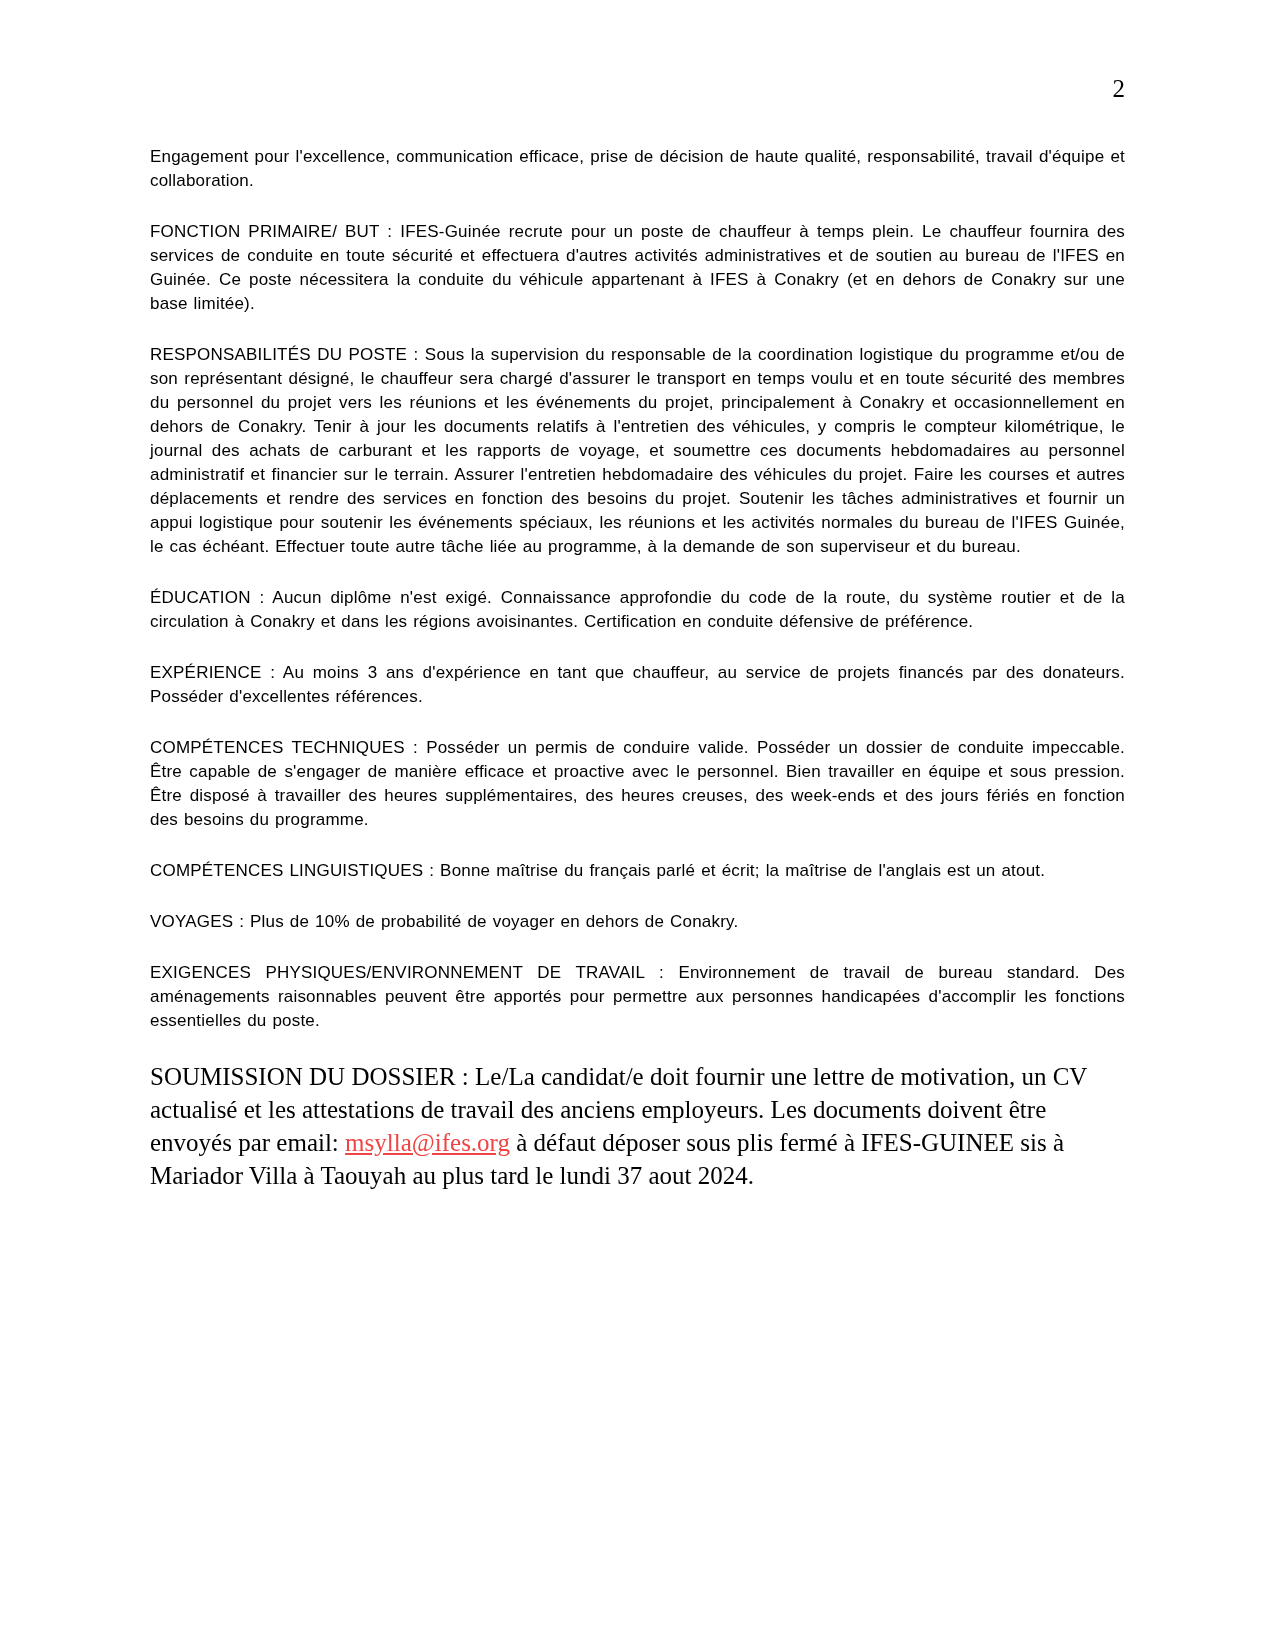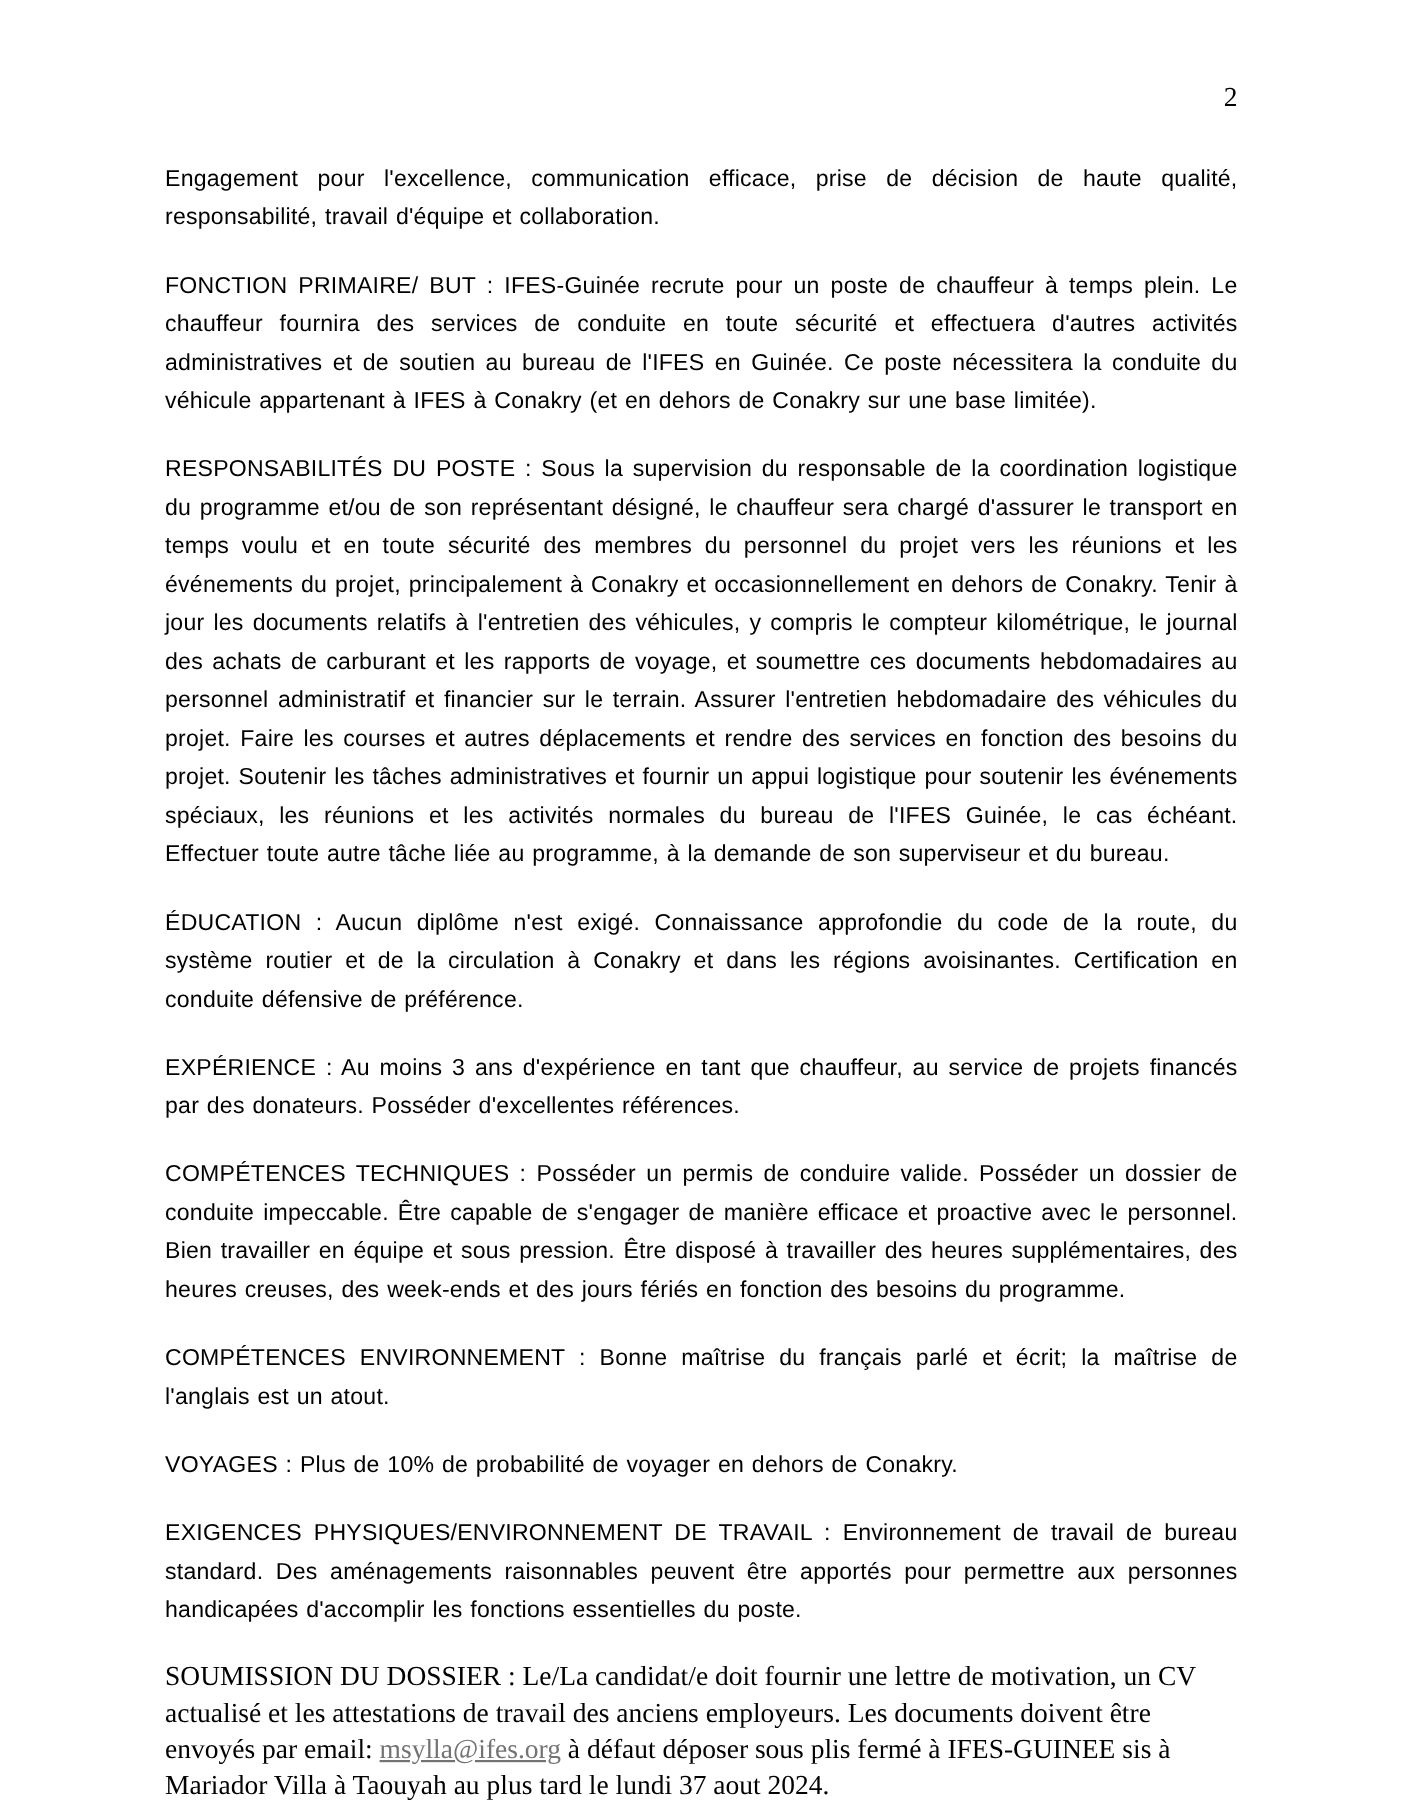--- a/index.html
+++ b/index.html
@@ -22,22 +22,22 @@
     text-align: right;
     font-family: "Liberation Serif", serif;
     font-size: 25px;
     line-height: 28px;
     margin-bottom: 42px;
   }
   .content {
     width: 975px;
   }
   .para {
-    font-size: 21px;
-    line-height: 35px;
+    font-size: 17px;
+    line-height: 24px;
     text-align: justify;
     margin: 0 0 27px 0;
     letter-spacing: 0.2px;
     word-spacing: 1px;
   }
   .para strong {
     font-weight: 400;
   }
   .submission {
     font-family: "Liberation Serif", serif;
@@ -45,42 +45,42 @@
     line-height: 33px;
     text-align: left;
     margin: 5px 0 0 0;
     letter-spacing: 0;
     word-spacing: 0;
   }
   .submission strong {
     font-weight: 400;
   }
   .email {
-    color: #737373;
+    color: #ef4444;
     text-decoration: underline;
     cursor: pointer;
   }
 </style>
 </head>
 <body>
 
 <div class="page">
 
   <div class="page-header">2</div>
 
   <div class="content">
 
     <div>
         <p class="para"><span>Engagement pour l'excellence, communication efficace, prise de décision de haute qualité, responsabilité, travail d'équipe et collaboration.</span></p>
         <p class="para"><strong>FONCTION PRIMAIRE/ BUT :</strong> <span>IFES-Guinée recrute pour un poste de chauffeur à temps plein.  Le chauffeur fournira des services de conduite en toute sécurité et effectuera d'autres activités administratives et de soutien au bureau de l'IFES en Guinée.  Ce poste nécessitera la conduite du véhicule appartenant à IFES à Conakry (et en dehors de Conakry sur une base limitée).</span></p>
         <p class="para"><strong>RESPONSABILITÉS DU POSTE :</strong> <span>Sous la supervision du responsable de la coordination logistique du programme et/ou de son représentant désigné, le chauffeur sera chargé d'assurer le transport en temps voulu et en toute sécurité des membres du personnel du projet vers les réunions et les événements du projet, principalement à Conakry et occasionnellement en dehors de Conakry. Tenir à jour les documents relatifs à l'entretien des véhicules, y compris le compteur kilométrique, le journal des achats de carburant et les rapports de voyage, et soumettre ces documents hebdomadaires au personnel administratif et financier sur le terrain.  Assurer l'entretien hebdomadaire des véhicules du projet. Faire les courses et autres déplacements et rendre des services en fonction des besoins du projet. Soutenir les tâches administratives et fournir un appui logistique pour soutenir les événements spéciaux, les réunions et les activités normales du bureau de l'IFES Guinée, le cas échéant. Effectuer toute autre tâche liée au programme, à la demande de son superviseur et du bureau.</span></p>
         <p class="para"><strong>ÉDUCATION :</strong> <span>Aucun diplôme n'est exigé. Connaissance approfondie du code de la route, du système routier et de la circulation à Conakry et dans les régions avoisinantes. Certification en conduite défensive de préférence.</span></p>
         <p class="para"><strong>EXPÉRIENCE :</strong> <span>Au moins 3 ans d'expérience en tant que chauffeur, au service de projets financés par des donateurs. Posséder d'excellentes références.</span></p>
         <p class="para"><strong>COMPÉTENCES TECHNIQUES :</strong> <span>Posséder un permis de conduire valide. Posséder un dossier de conduite impeccable. Être capable de s'engager de manière efficace et proactive avec le personnel. Bien travailler en équipe et sous pression. Être disposé à travailler des heures supplémentaires, des heures creuses, des week-ends et des jours fériés en fonction des besoins du programme.</span></p>
-        <p class="para"><strong>COMPÉTENCES ENVIRONNEMENT :</strong> <span>Bonne maîtrise du français parlé et écrit; la maîtrise de l'anglais est un atout.</span></p>
+        <p class="para"><strong>COMPÉTENCES LINGUISTIQUES :</strong> <span>Bonne maîtrise du français parlé et écrit; la maîtrise de l'anglais est un atout.</span></p>
         <p class="para"><strong>VOYAGES :</strong> <span>Plus de 10% de probabilité de voyager en dehors de Conakry.</span></p>
         <p class="para"><strong>EXIGENCES PHYSIQUES/ENVIRONNEMENT DE TRAVAIL :</strong> <span>Environnement de travail de bureau standard.  Des aménagements raisonnables peuvent être apportés pour permettre aux personnes handicapées d'accomplir les fonctions essentielles du poste.</span></p>
       </div>
 
     <p class="submission">
       <strong>SOUMISSION DU DOSSIER :</strong>
       <span>Le/La candidat/e doit fournir une lettre de motivation, un CV actualisé et les attestations de travail des anciens employeurs. Les documents doivent être envoyés par email: </span><a class="email" href="#">msylla@ifes.org</a><span> à défaut déposer sous plis fermé à IFES-GUINEE sis à Mariador Villa à Taouyah au plus tard le </span><strong>lundi 37 aout 2024</strong><span>.</span>
     </p>
 
   </div>

